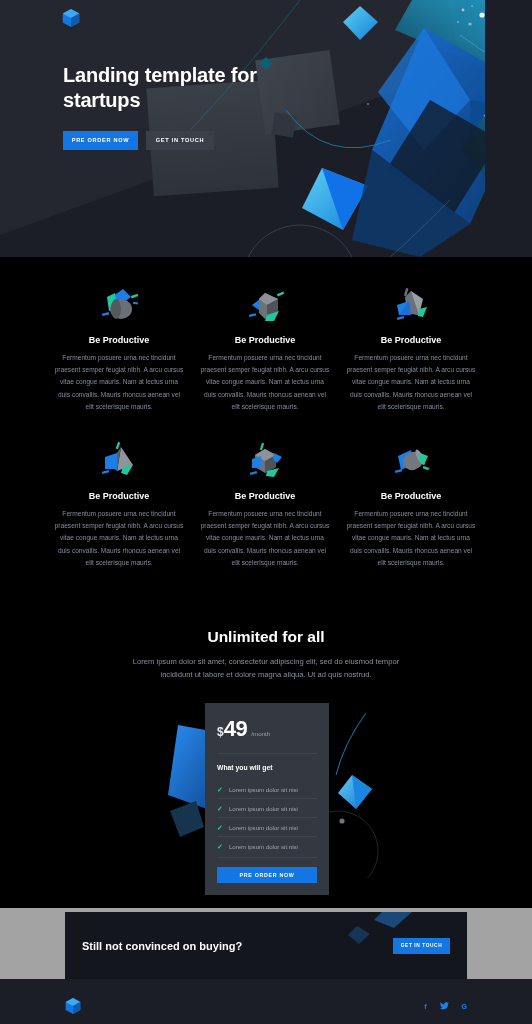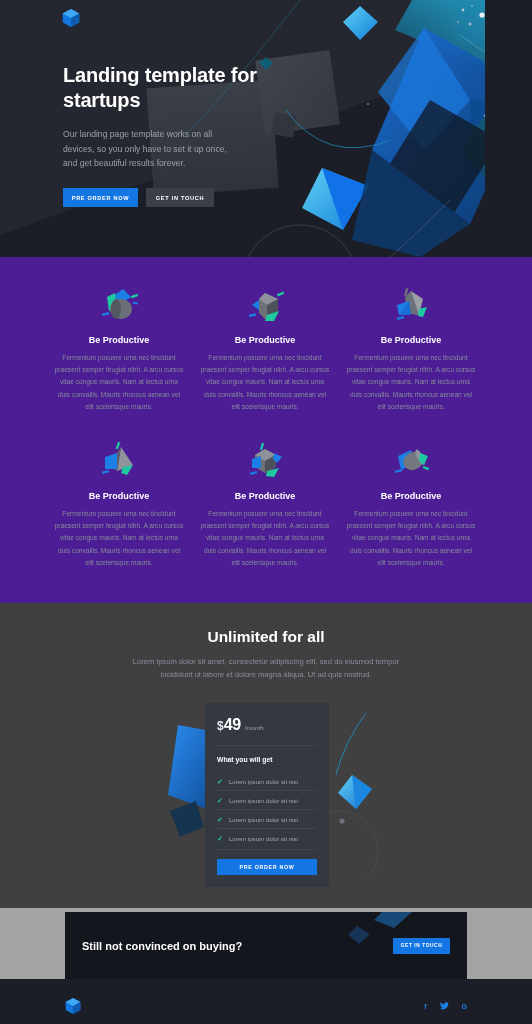--- a/index.html
+++ b/index.html
@@ -27,43 +27,43 @@
   .hero-btns { margin-top:17px; display:flex; gap:8px; }
   .btn {
     border:none; cursor:pointer; color:#fff; font-size:5.6px; font-weight:bold;
     letter-spacing:.7px; padding:0; height:19px; display:flex; align-items:center;
     justify-content:center; font-family:"Liberation Sans", sans-serif;
   }
   .btn-primary { background:#1476e2; width:75px; }
   .btn-ghost { background:#3b3f49; width:68px; }
 
   
-  .features { background:#4c1d95; padding:22px 46px 34px 46px; }
+  .features { background:#000000; padding:22px 46px 34px 46px; }
   .frow { display:flex; }
   .fcard { width:146px; padding:0 8px; text-align:center; }
   .ficon { height:52px; display:flex; align-items:center; justify-content:center; }
   .ftitle { font-size:9px; font-weight:bold; color:#fff; margin-top:4px; }
   .fdesc { margin-top:7px; font-size:6.6px; line-height:1.85; color:#868b99; }
 
   
-  .pricing { background:#404040; padding-top:25px; position:relative; overflow:hidden; padding-bottom:30px;}
+  .pricing { background:#000000; padding-top:25px; position:relative; overflow:hidden; padding-bottom:30px;}
   .p-head { text-align:center; }
   .p-title { font-size:15.5px; font-weight:bold; color:#fff; }
   .p-sub { margin-top:9px; font-size:7.6px; line-height:1.75; color:#8a8f9d; width:300px; margin-left:auto; margin-right:auto; }
 
   .p-stage { position:relative; margin-top:22px; height:175px; }
   .p-deco { position:absolute; inset:0; overflow:hidden; }
 
   .pcard {
     position:absolute; left:205px; top:0; width:124px; background:#343841;
     padding:13px 12px 12px 12px; z-index:4;
   }
   .price-row { display:flex; align-items:baseline; }
   .price-cur { font-size:12px; font-weight:bold; color:#e7e9ee; }
-  .price-val { font-size:16px; font-weight:bold; color:#fff; letter-spacing:-.4px; }
+  .price-val { font-size:22px; font-weight:bold; color:#fff; letter-spacing:-.4px; }
   .price-per { font-size:6.2px; color:#9aa0ad; margin-left:4px; }
   .divider { height:1px; background:#41454f; margin:11px 0 0 0; }
   .p-get { margin-top:10px; font-size:6.8px; font-weight:bold; color:#fff; }
   .p-list { margin-top:9px; }
   .p-li { display:flex; align-items:center; gap:6px; padding:5.5px 0; border-top:1px solid #41454f; font-size:6.1px; color:#a0a5b2; }
   .p-li:first-child { border-top:none; }
   .check { color:#22d39a; font-size:7px; font-weight:bold; line-height:1; }
   .p-btn { margin-top:9px; background:#1476e2; height:16px; display:flex; align-items:center; justify-content:center; font-size:5.3px; font-weight:bold; letter-spacing:.7px; color:#fff; border:none; cursor:pointer; width:100%; font-family:"Liberation Sans", sans-serif;}
 
   
@@ -159,21 +159,20 @@
   </div>
 
   <svg class="logo-cube" viewBox="0 0 24 26">
     <polygon points="12,1 23,7 23,19 12,25 1,19 1,7" fill="#1477e0"></polygon>
     <polygon points="12,1 23,7 12,13 1,7" fill="#3ea8f5"></polygon>
     <polygon points="12,13 23,7 23,19 12,25" fill="#0f5bb0"></polygon>
   </svg>
 
   <div class="hero-inner">
     <h1 class="hero-title">Landing template for startups</h1>
-    <p class="hero-sub">Our landing page template works on all devices, so you only have to set it up once, and get beautiful results forever.</p>
     <div class="hero-btns">
       <button class="btn btn-primary">PRE ORDER NOW</button>
       <button class="btn btn-ghost">GET IN TOUCH</button>
     </div>
   </div>
 </section>
 
 <section class="features">
   <div class="frow">
 

